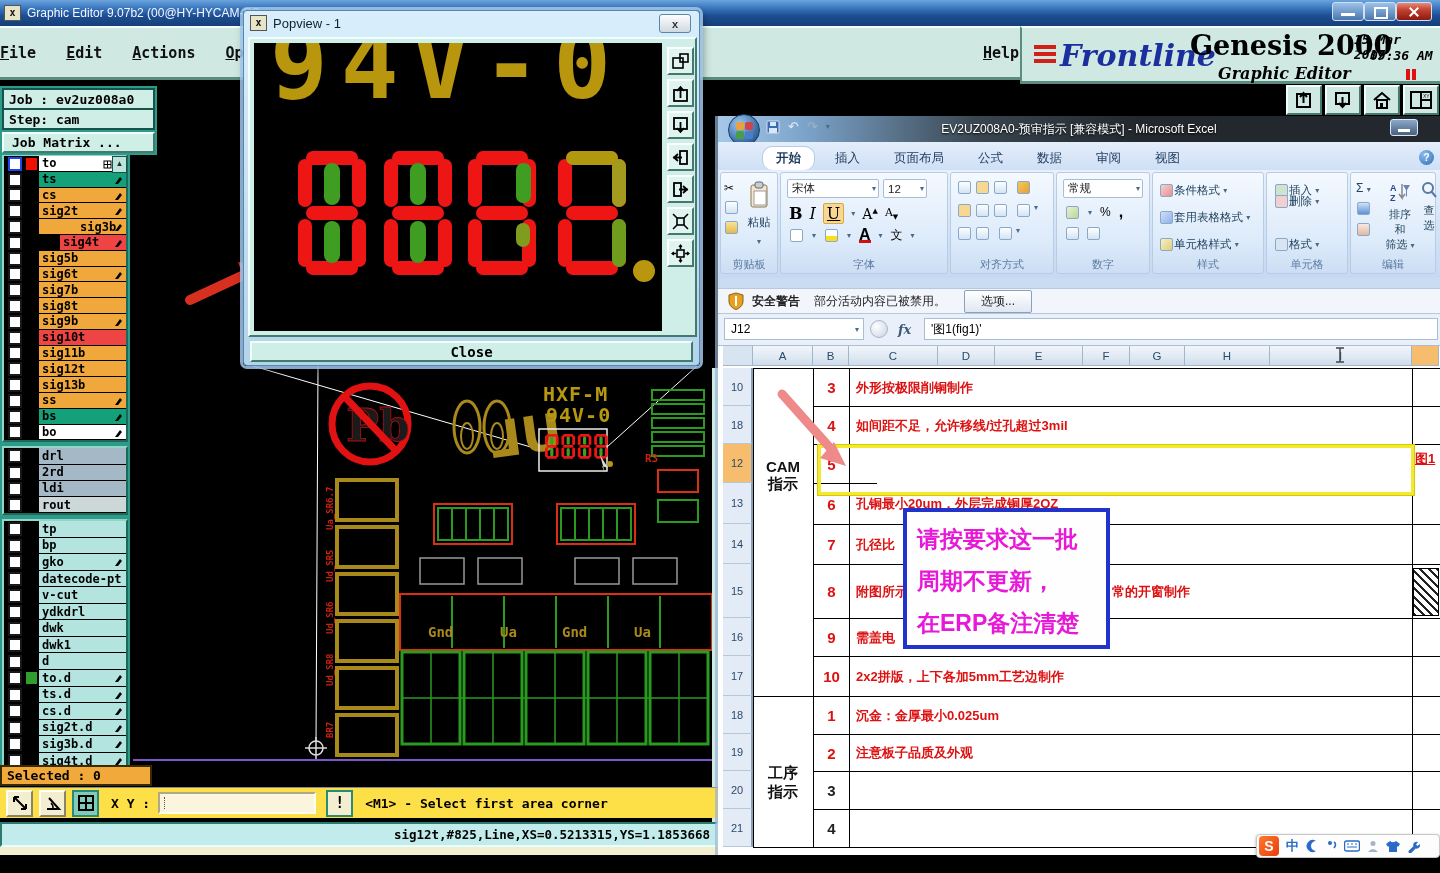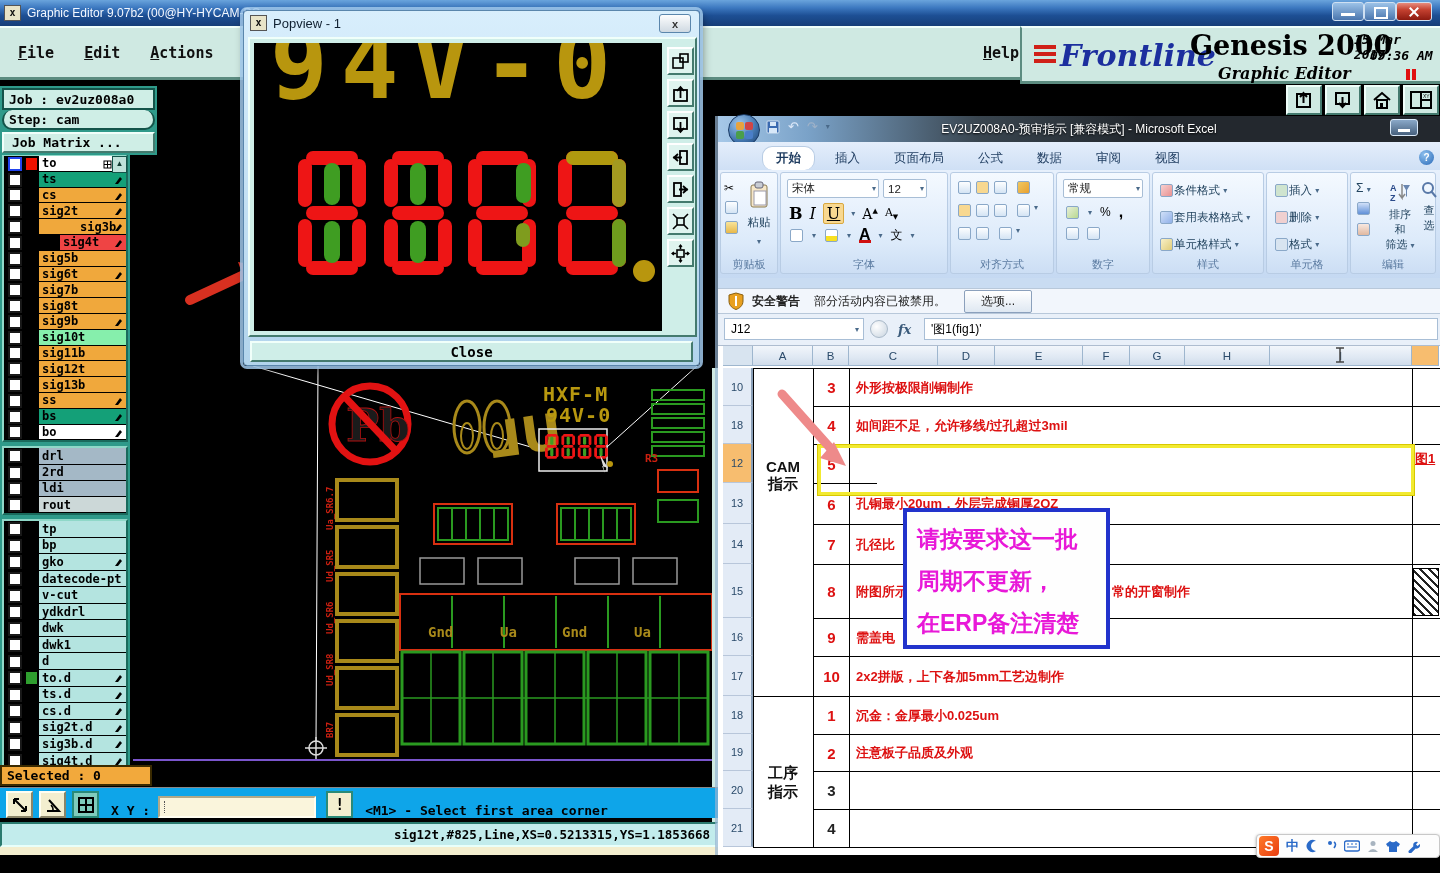--- a/index.html
+++ b/index.html
@@ -13,21 +13,21 @@
     color:#f4f8ff;font-size:12px;display:flex;align-items:center;padding-left:4px;box-sizing:border-box;}
   .app-ico{width:15px;height:14px;background:#e8e4c8;border:1px solid #555;margin-right:6px;
     color:#111;font:bold 10px "DejaVu Sans Mono",monospace;text-align:center;line-height:13px;}
   .winbtn{position:absolute;top:2px;height:17px;border:1px solid #cfe0f2;border-radius:3px;
     background:linear-gradient(180deg,#9cc2e8,#4a76ae);}
   .winbtn .bar{position:absolute;left:8px;right:8px;bottom:4px;height:3px;background:#fff;}
   .winbtn .sq{position:absolute;left:9px;top:4px;width:10px;height:8px;border:2px solid #fff;}
   .xg{position:absolute;left:50%;top:50%;width:12px;height:2px;background:#fff;}
   .g-menubar{left:0;top:26px;width:1020px;height:54px;z-index:10;background:#cfe9e2;
     border-top:2px solid #f0fffa;border-bottom:3px solid #5c8c80;box-sizing:border-box;
-    display:flex;align-items:center;gap:30px;padding-left:18px;}
+    display:flex;align-items:center;gap:30px;}
   .menu-item{font:bold 15px "DejaVu Sans Mono",monospace;color:#101010;}
   .menu-item::first-letter{text-decoration:underline;}
   .g-brand{left:1020px;top:26px;width:420px;height:58px;z-index:10;background:#cfe9e2;
     border-top:2px solid #f0fffa;border-left:2px solid #5c8c80;border-bottom:3px solid #5c8c80;box-sizing:border-box;}
   .fl-name{position:absolute;left:38px;top:10px;font:bold italic 30px "DejaVu Serif",serif;color:#1c2f9e;}
   .fl-dashes span{display:block;height:4px;background:#d02018;margin:3px 0;}
   .gen2000{position:absolute;left:168px;top:2px;font:bold 27px "DejaVu Serif",serif;color:#000;}
   .gen-sub{position:absolute;left:196px;top:36px;font:bold italic 16px "DejaVu Serif",serif;color:#000;}
   .gen-date{position:absolute;left:332px;top:4px;font:bold italic 13px "DejaVu Sans Mono",monospace;color:#000;}
   .gen-time{position:absolute;left:348px;top:20px;font:bold italic 13px "DejaVu Sans Mono",monospace;color:#000;}
@@ -47,22 +47,22 @@
   .lchk{width:10px;height:10px;background:#fff;border:2px solid #181818;margin-left:4px;flex:none;}
   .lchip{width:11px;height:12px;background:#000;margin-left:4px;flex:none;}
   .llabel{flex:1;height:100%;margin-left:2px;font:bold 12px "DejaVu Sans Mono",monospace;color:#000;
     display:flex;align-items:center;padding-left:3px;position:relative;box-sizing:border-box;border-bottom:1px solid #000;}
   .lpen{position:absolute;right:3px;top:2px;} .lgridic{position:absolute;right:14px;top:2px;}
   .lscroll{position:absolute;right:3px;top:4px;width:13px;height:15px;background:#bfe2da;
     border:1px solid #14544a;font-size:8px;text-align:center;line-height:14px;color:#103830;}
 
   .sel-box{left:0;top:765px;width:152px;height:21px;z-index:11;background:#f2a93c;border:2px solid #3a2a00;
     box-sizing:border-box;font:bold 13px "DejaVu Sans Mono",monospace;display:flex;align-items:center;padding-left:5px;}
-  .g-toolbar{left:0;top:787px;width:718px;height:31px;z-index:10;background:#0ea5e9;border-top:1px solid #888;
-    display:flex;align-items:flex-end;box-sizing:border-box;}
+  .g-toolbar{left:0;top:787px;width:718px;height:31px;z-index:10;background:#fde047;border-top:1px solid #888;
+    display:flex;align-items:center;box-sizing:border-box;}
   .tb-btn{width:27px;height:27px;margin-left:6px;background:#f3eecf;border-top:2px solid #fffef2;
     border-left:2px solid #fffef2;border-right:2px solid #8a8468;border-bottom:2px solid #8a8468;
     box-sizing:border-box;display:flex;align-items:center;justify-content:center;}
   .tb-btn.active{background:#7fccbc;border-color:#2a8a78;}
   .xy-input{width:158px;height:22px;background:#faf5dc;border:2px solid #b0a888;border-right-color:#fffef0;
     border-bottom-color:#fffef0;box-sizing:border-box;margin-left:8px;position:relative;}
   .xy-input::before{content:"";position:absolute;left:4px;top:3px;bottom:3px;border-left:1px dotted #555;}
   .g-status{left:0;top:822px;width:718px;height:25px;z-index:10;background:#c2ecec;
     border:2px solid #2a7a6e;border-right-color:#e8fffa;border-bottom-color:#e8fffa;box-sizing:border-box;
     font:bold 12.5px "DejaVu Sans Mono",monospace;display:flex;align-items:center;justify-content:flex-end;padding-right:6px;}
@@ -243,21 +243,21 @@
           <rect x="2" y="3" width="20" height="16" fill="none" stroke="#000" stroke-width="2"></rect>
           <line x1="12" y1="3" x2="12" y2="19" stroke="#000" stroke-width="2"></line>
           <line x1="12" y1="11" x2="22" y2="11" stroke="#000" stroke-width="2"></line>
           <text x="14" y="9" font-size="5" fill="#000">XY</text>
         </svg>
       </div>
   </div>
 
   <div class="abs" style="left:0;top:86px;width:157px;z-index:11;background:#2f9a8a;padding:2px;box-sizing:border-box;">
     <div class="g-panelbox" style="height:22px;">Job : ev2uz008a0</div>
-    <div class="g-panelbox" style="height:20px;border-top:none;border-radius:10px;">Step: cam</div>
+    <div class="g-panelbox" style="height:20px;border-top:none;">Step: cam</div>
     <div class="g-btn" style="height:21px;margin-top:2px;">Job Matrix ...</div>
   </div>
 
   <div class="abs layers">
     <div class="lgroup lg1">
 
         <div class="lrow">
           <span class="lchk" style="border-color: rgb(34, 68, 238);"></span>
           <span class="lchip" style="background: rgb(238, 17, 0);"></span>
           <span class="llabel" style="background: rgb(255, 255, 255);">
@@ -389,21 +389,21 @@
               <svg width="9" height="10">
                 <path d="M1 9 L6 2 L8 4 L4 9 Z" fill="#000"></path>
               </svg></span>
 
           </span>
         </div>
 
         <div class="lrow">
           <span class="lchk"></span>
           <span class="lchip"></span>
-          <span class="llabel" style="background: #86efac;">
+          <span class="llabel" style="background: #ef4444;">
             <span>sig10t</span>
 
           </span>
         </div>
 
         <div class="lrow">
           <span class="lchk"></span>
           <span class="lchip"></span>
           <span class="llabel" style="background: rgb(240, 168, 60);">
             <span>sig11b</span>
@@ -1041,21 +1041,21 @@
 
       <div class="rgroup" style="width:112px;">
         <div class="rbtn" style="position:absolute;left:5px;top:9px;"><span class="mini" style="background:linear-gradient(135deg,#f8d0d0,#e89090);"></span><span>条件格式</span>&nbsp;<span class="dd">▾</span></div>
         <div class="rbtn" style="position:absolute;left:5px;top:36px;"><span class="mini" style="background:linear-gradient(135deg,#d0e0f8,#90b0e8);"></span><span>套用表格格式</span>&nbsp;<span class="dd">▾</span></div>
         <div class="rbtn" style="position:absolute;left:5px;top:63px;"><span class="mini" style="background:linear-gradient(135deg,#f8f0c8,#e0cc78);"></span><span>单元格样式</span>&nbsp;<span class="dd">▾</span></div>
         <div class="rg-label">样式</div>
       </div>
 
       <div class="rgroup" style="width:82px;">
         <div class="rbtn" style="position:absolute;left:6px;top:9px;"><span class="mini" style="background:#cfe4cf;"></span><span>插入</span>&nbsp;<span class="dd">▾</span></div>
-        <div class="rbtn" style="position:absolute;left:6px;top:36px;"><span class="mini" style="background:#f0d0d0;"></span><span>删除</span>&nbsp;<span class="dd">▾</span></div>
+        <div class="rbtn" style="position:absolute;left:6px;top:20px;"><span class="mini" style="background:#f0d0d0;"></span><span>删除</span>&nbsp;<span class="dd">▾</span></div>
         <div class="rbtn" style="position:absolute;left:6px;top:63px;"><span class="mini" style="background:#d8e4f0;"></span><span>格式</span>&nbsp;<span class="dd">▾</span></div>
         <div class="rg-label">单元格</div>
       </div>
 
       <div class="rgroup" style="width:86px;">
         <div style="position:absolute;left:5px;top:8px;display:flex;flex-direction:column;gap:6px;font-size:12px;color:#23445f;">
           <span><span>Σ</span> <span class="dd">▾</span></span>
           <span class="mini" style="background:linear-gradient(180deg,#d0e0f8,#6090d8);"></span>
           <span class="mini" style="background:linear-gradient(180deg,#f8e8e0,#e0b8a0);"></span>
         </div>

